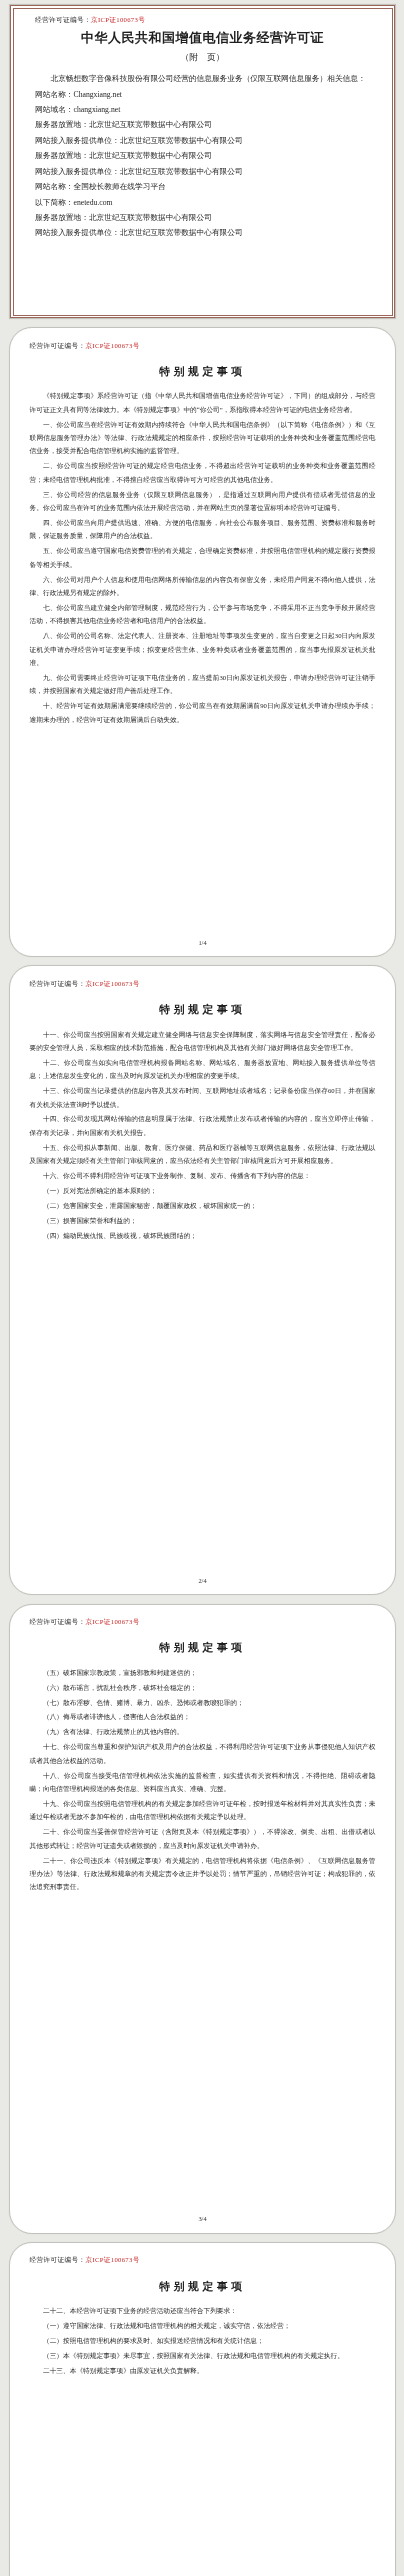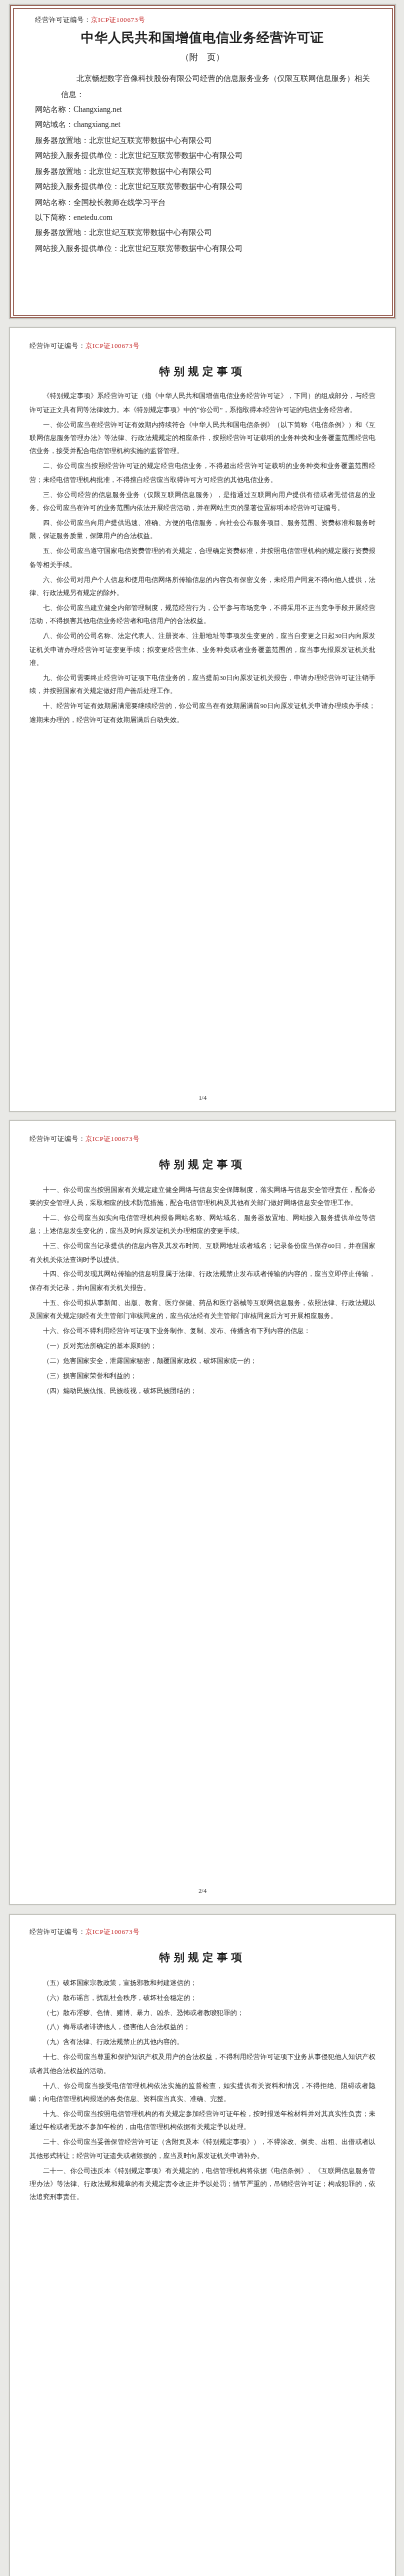--- a/index.html
+++ b/index.html
@@ -41,29 +41,30 @@
     letter-spacing: 0.5px;
     margin-top: 4.1px;
   }
   .cert-subtitle {
     text-align: center;
     font-size: 8.8px;
     font-weight: normal;
     margin-top: 5.2px;
   }
   .cert-body { margin-top: 7.2px; font-size: 7.7px; line-height: 2.0; }
-  .cert-intro { text-indent: 2em; text-align: justify; margin-left: 26px; }
+  .cert-intro { text-indent: 2em; text-align: justify; }
   .cert-entry { text-align: justify; }
 
   
   .prov-page {
-    height: 785px;
+    height: 630px;
     padding: 13.4px 19.6px 8.2px;
     display: flex;
     flex-direction: column;
+    border-radius: 23px;
   }
   .prov-header { font-size: 6.7px; letter-spacing: 0.3px; }
   .prov-title {
     text-align: center;
     font-size: 10.8px;
     font-weight: bold;
     letter-spacing: 3.6px;
     margin: 14.4px 0 10.3px;
   }
   .prov-body { font-size: 6.7px; line-height: 2.0; text-align: justify; }

